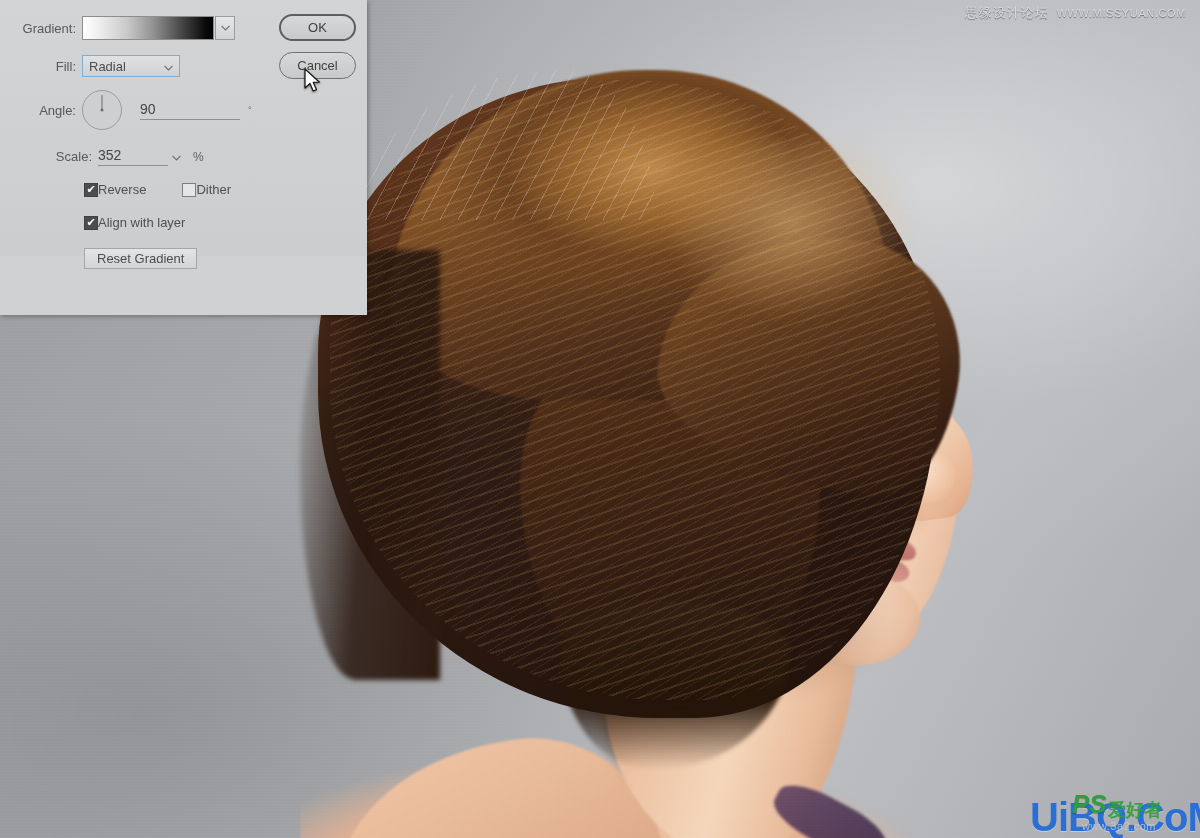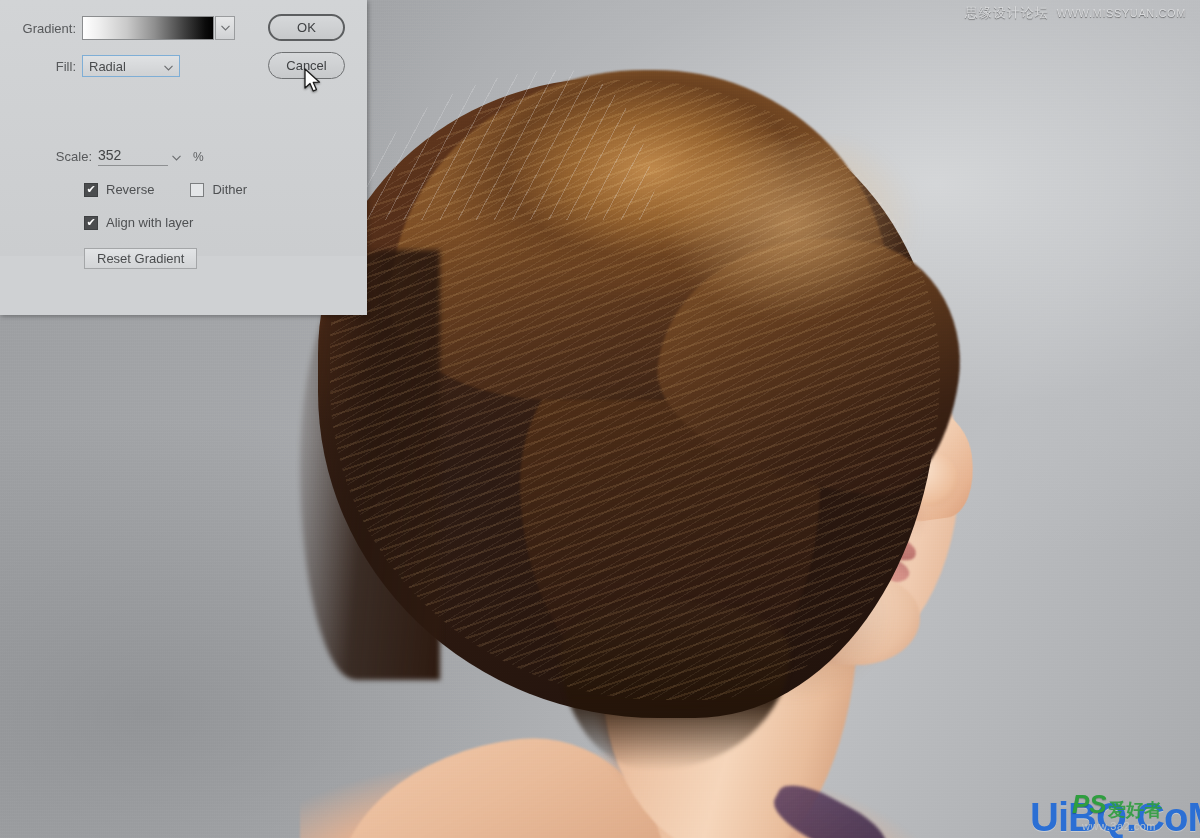--- a/index.html
+++ b/index.html
@@ -600,21 +600,20 @@
     background: #4b4d4f;
     border-color: #3e4042;
     color: #ffffff;
     font-size: 11px;
     line-height: 1;
   }
   .cbox.unchecked {
     background: #e4e6e8;
   }
   .cb-label {
-    margin-left: 8px;
     color: #4e5052;
     font-size: 13px;
     white-space: nowrap;
   }
   .gap-dither { margin-left: 36px; }
 
   
   .reset-btn {
     position: absolute;
     left: 84px;
@@ -628,21 +627,21 @@
     background: linear-gradient(180deg, #e2e4e6, #d2d4d6);
     color: #4a4c4e;
     font-size: 13px;
     cursor: pointer;
     box-sizing: border-box;
   }
 
   
   .btn-col {
     position: absolute;
-    left: 268px;
+    left: 279px;
     top: 14px;
   }
   .pill-btn {
     width: 77px;
     height: 27px;
     border-radius: 14px;
     border: 1px solid #6e7072;
     background: linear-gradient(180deg, #d6d8da, #c7c9cb);
     color: #3f4143;
     font-size: 13px;
@@ -744,20 +743,29 @@
         <div class="style-select">
           <span>Radial</span>
           <span>
             <svg width="9" height="6" viewBox="0 0 9 6" aria-hidden="true">
               <polyline points="0.5,0.8 4.5,5 8.5,0.8" fill="none" stroke="#6b6d6f" stroke-width="1.1"></polyline>
             </svg>
           </span>
         </div>
       </div>
 
+      <div class="row row-angle">
+        <span class="lbl">Angle:</span>
+        <div class="angle-dial">
+          <span class="needle"></span>
+          <span class="hub"></span>
+        </div>
+        <div class="angle-field">90</div>
+        <span class="deg-sign">°</span>
+      </div>
 
       <div class="row row-scale">
         <span class="lbl">Scale:</span>
         <div class="scale-field">352</div>
         <span class="scale-caret">
           <svg width="9" height="6" viewBox="0 0 9 6" aria-hidden="true">
             <polyline points="0.5,0.8 4.5,5 8.5,0.8" fill="none" stroke="#6b6d6f" stroke-width="1.1"></polyline>
           </svg>
         </span>
         <span class="pct">%</span>

